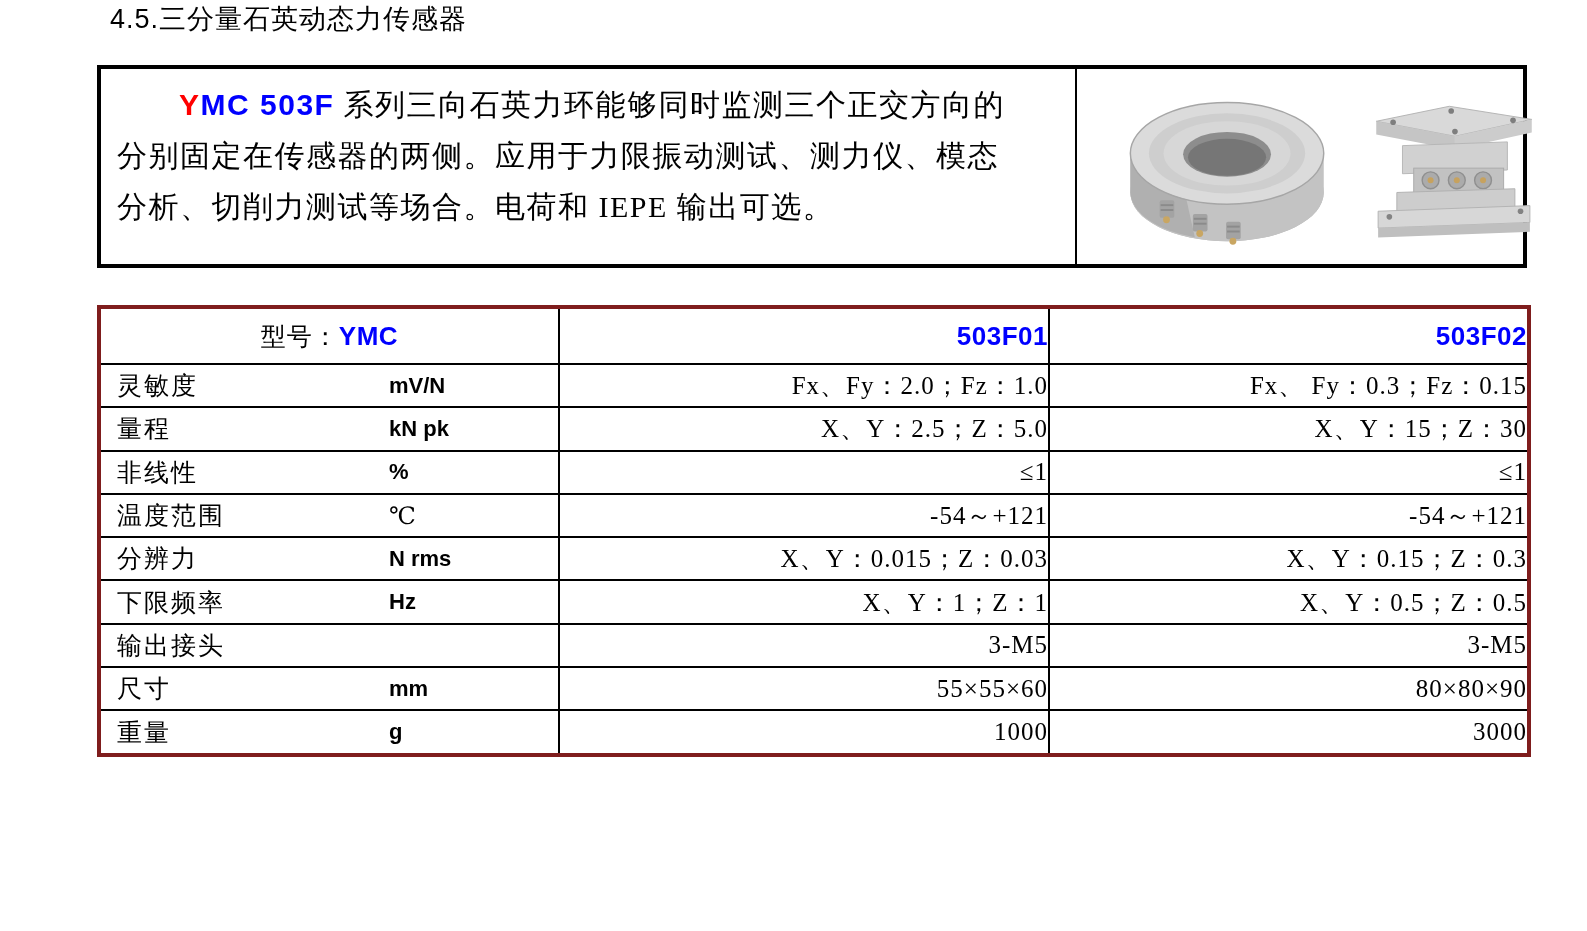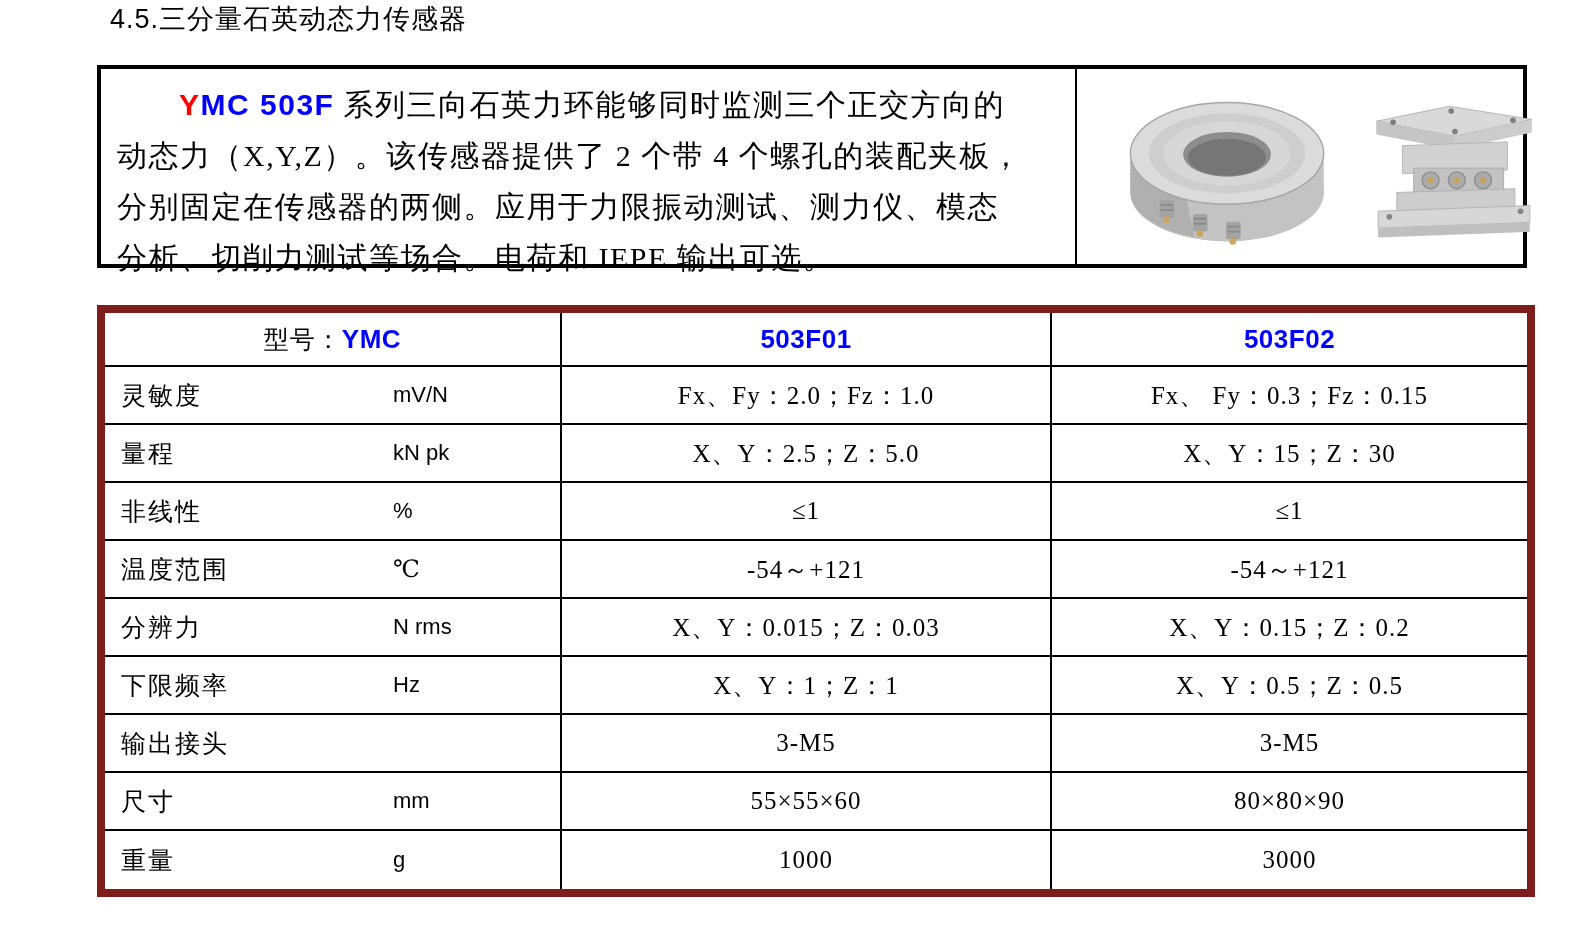--- a/index.html
+++ b/index.html
@@ -12,40 +12,39 @@
   .intro-text{width:976px;box-sizing:border-box;border-right:2px solid #000;padding:10px 12px 0 16px;font-size:30px;line-height:51px;letter-spacing:1.5px;}
   .intro-line{white-space:nowrap;}
   .intro-line.first{padding-left:62px;}
   .b{font-family:"Liberation Sans","DejaVu Sans",sans-serif;font-weight:bold;}
   .red{color:#FF0000;}
   .blue{color:#0000FF;}
   .intro-images{flex:1;position:relative;background:#fff;}
   .photo{position:absolute;}
 
   
-  .spec-table{position:absolute;left:97px;top:305px;width:1430px;height:592px;border-collapse:collapse;table-layout:fixed;border:8px solid #7f1d1d;}
+  .spec-table{position:absolute;left:97px;top:305px;width:1430px;height:452px;border-collapse:collapse;table-layout:fixed;border:4px solid #7f1d1d;}
   .spec-table td{border:2px solid #000;padding:0;overflow:hidden;}
   .spec-table tr.hdr{height:57px;}
   .hdr-c1{text-align:center;font-size:25px;}
   .model-label{font-size:25px;letter-spacing:1px;}
   .model-num{color:#0000FF;font-family:"Liberation Sans","DejaVu Sans",sans-serif;font-weight:bold;font-size:26px;letter-spacing:.5px;}
   td.c1{position:relative;padding-left:16px;font-size:25px;letter-spacing:2px;margin-top:16px;}
-  .unit{position:absolute;left:288px;top:50%;transform:translateY(-50%);font-family:"Liberation Sans","DejaVu Sans",sans-serif;font-weight:normal;font-size:22px;letter-spacing:0;}
+  .unit{position:absolute;left:288px;top:50%;transform:translateY(-50%);font-family:"Liberation Sans","DejaVu Sans",sans-serif;font-weight:bold;font-size:22px;letter-spacing:0;}
   .unit-light{font-family:"Liberation Serif","DejaVu Serif",serif;font-weight:normal;font-size:24px;}
-  td.val{text-align:center;font-size:25px;letter-spacing:1px;}
+  td.val{text-align:right;font-size:25px;letter-spacing:1px;}
 </style>
 </head>
 <body>
 
 <div class="heading">4.5.三分量石英动态力传感器</div>
 
 <div class="intro-box">
   <div class="intro-text">
     <div class="intro-line first"><span class="b red">Y</span><span class="b blue">MC</span><span class="b blue"> 503F</span><span> 系列三向石英力环能够同时监测三个正交方向的</span></div>
-    <div class="intro-line">动态力（X,Y,Z）。该传感器提供了 2 个带 4 个螺孔的装配夹板，</div>
     <div class="intro-line">分别固定在传感器的两侧。应用于力限振动测试、测力仪、模态</div>
     <div class="intro-line">分析、切削力测试等场合。电荷和 IEPE 输出可选。</div>
   </div>
   <div class="intro-images">
     <svg class="photo" style="left:38px;top:16px;" width="228" height="168" viewBox="0 0 230 172">
       <ellipse cx="113" cy="110" rx="99" ry="50" fill="#b7b7b7"></ellipse>
       <path d="M14,70 L14,110 A99,50 0 0 0 212,110 L212,70 Z" fill="#c3c3c3"></path>
       <path d="M14,70 L14,110 A99,50 0 0 0 80,156 L60,66 Z" fill="#b0b0b0"></path>
       <ellipse cx="113" cy="70" rx="99" ry="52" fill="#dbdbdb"></ellipse>
       <ellipse cx="113" cy="70" rx="99" ry="52" fill="none" stroke="#a6a6a6" stroke-width="1.5"></ellipse>
@@ -125,21 +124,21 @@
     <td class="val">≤1</td>
   </tr>
   <tr>
     <td class="c1"><span>温度范围</span><span class="unit unit-light">℃</span></td>
     <td class="val">-54～+121</td>
     <td class="val">-54～+121</td>
   </tr>
   <tr>
     <td class="c1"><span>分辨力</span><span class="unit">N rms</span></td>
     <td class="val">X、Y：0.015；Z：0.03</td>
-    <td class="val">X、Y：0.15；Z：0.2</td>
+    <td class="val">X、Y：0.15；Z：0.3</td>
   </tr>
   <tr>
     <td class="c1"><span>下限频率</span><span class="unit">Hz</span></td>
     <td class="val">X、Y：1；Z：1</td>
     <td class="val">X、Y：0.5；Z：0.5</td>
   </tr>
   <tr>
     <td class="c1"><span>输出接头</span><span class="unit"></span></td>
     <td class="val">3-M5</td>
     <td class="val">3-M5</td>

